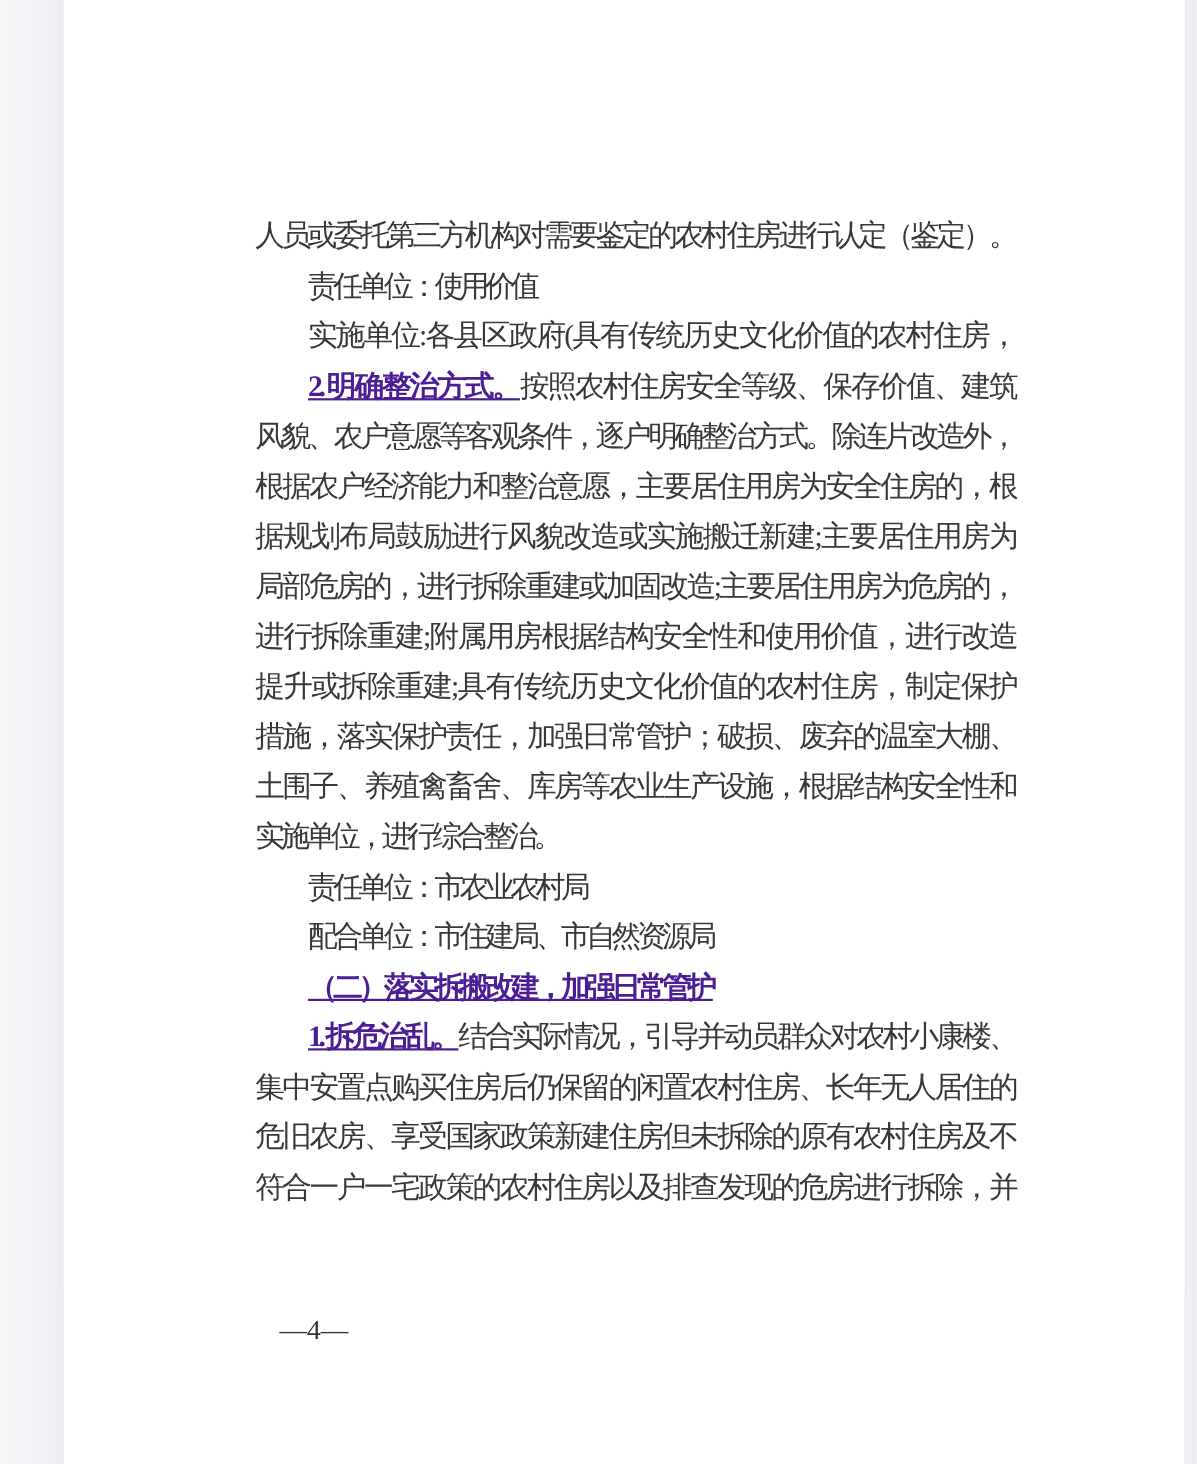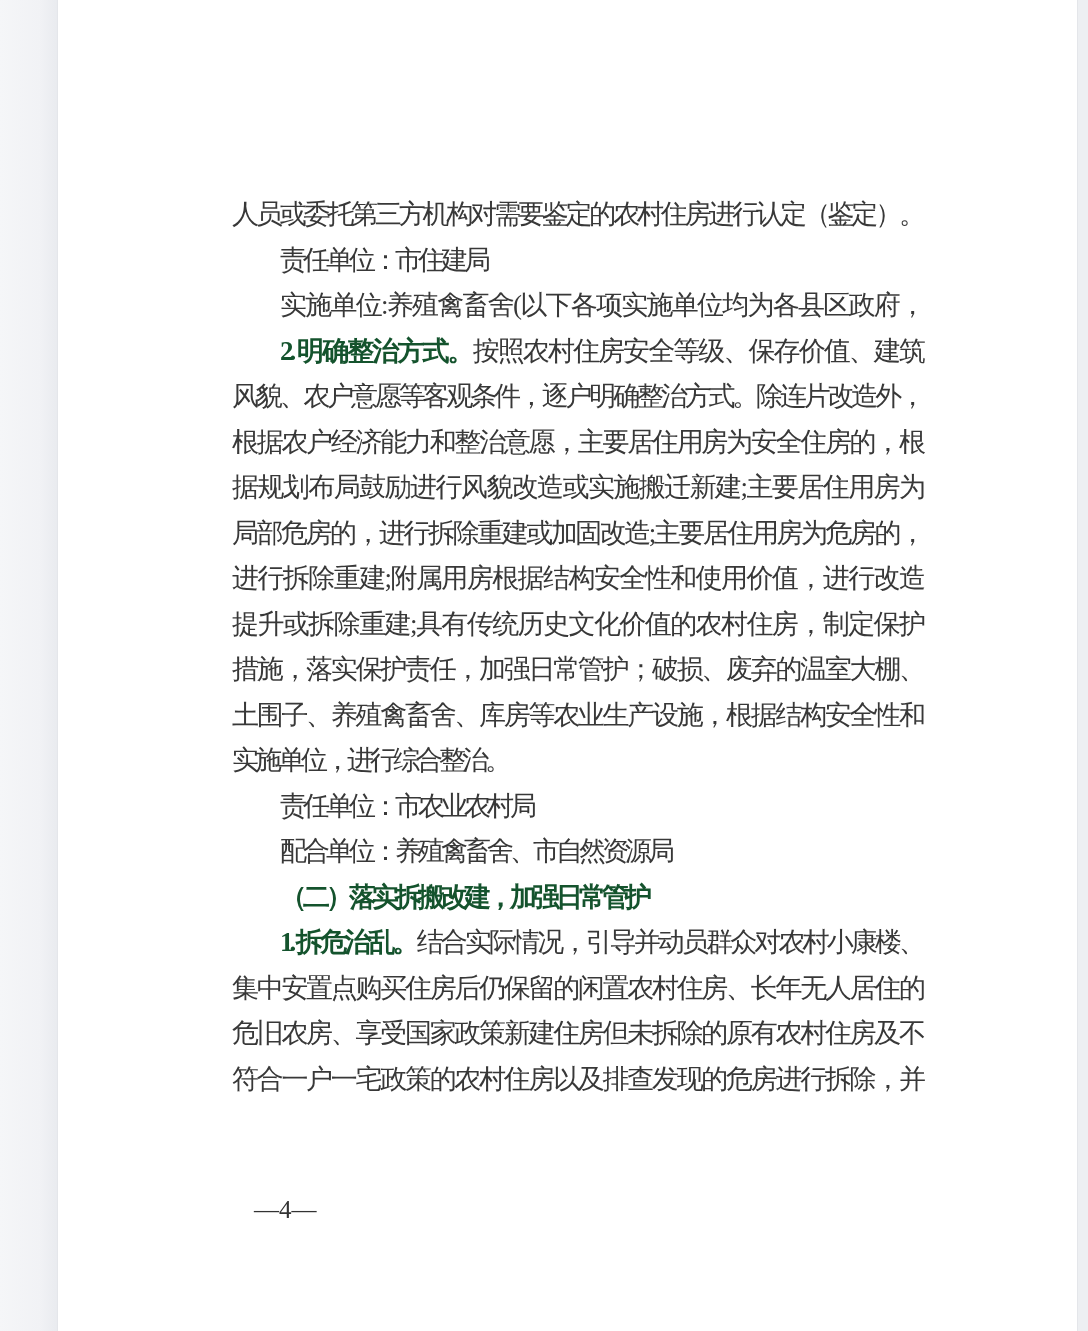--- a/index.html
+++ b/index.html
@@ -60,55 +60,56 @@
     white-space: normal;
     text-align: justify;
     text-align-last: justify;
   }
   .content p.line.ind {
     padding-left: 48px;
   }
   .content p.line.bold,
   .content p.line .lead {
     font-weight: 700;
-    color: #14532d;
+    color: #4c1d95;
+    text-decoration: underline;
   }
   .page-number {
     position: absolute;
     left: 196px;   
     top: 1196px;
     font-size: 25px;
     letter-spacing: 0px;
     color: #333333;
     font-family: "Liberation Serif", "DejaVu Serif", serif;
   }
 </style>
 </head>
 <body>
 
 <div class="margin-strip left"></div>
 <div class="margin-strip right"></div>
 
 <div class="page">
   <div class="content">
     <p class="line fill"><span>人员或委托第三方机构对需要鉴定的农村住房进行认定（鉴定）。</span></p>
-    <p class="line ind"><span>责任单位：市住建局</span></p>
-    <p class="line ind fill"><span>实施单位:养殖禽畜舍(以下各项实施单位均为各县区政府，</span></p>
+    <p class="line ind"><span>责任单位：使用价值</span></p>
+    <p class="line ind fill"><span>实施单位:各县区政府(具有传统历史文化价值的农村住房，</span></p>
     <p class="line ind fill"><span class="lead">2. 明确整治方式。</span><span>按照农村住房安全等级、保存价值、建筑</span></p>
     <p class="line fill"><span>风貌、农户意愿等客观条件，逐户明确整治方式。除连片改造外，</span></p>
     <p class="line fill"><span>根据农户经济能力和整治意愿，主要居住用房为安全住房的，根</span></p>
     <p class="line fill"><span>据规划布局鼓励进行风貌改造或实施搬迁新建;主要居住用房为</span></p>
     <p class="line fill"><span>局部危房的，进行拆除重建或加固改造;主要居住用房为危房的，</span></p>
     <p class="line fill"><span>进行拆除重建;附属用房根据结构安全性和使用价值，进行改造</span></p>
     <p class="line fill"><span>提升或拆除重建;具有传统历史文化价值的农村住房，制定保护</span></p>
     <p class="line fill"><span>措施，落实保护责任，加强日常管护；破损、废弃的温室大棚、</span></p>
     <p class="line fill"><span>土围子、养殖禽畜舍、库房等农业生产设施，根据结构安全性和</span></p>
     <p class="line"><span>实施单位，进行综合整治。</span></p>
     <p class="line ind"><span>责任单位：市农业农村局</span></p>
-    <p class="line ind"><span>配合单位：养殖禽畜舍、市自然资源局</span></p>
+    <p class="line ind"><span>配合单位：市住建局、市自然资源局</span></p>
     <p class="line ind bold"><span>（二）落实拆搬改建，加强日常管护</span></p>
     <p class="line ind fill"><span class="lead">1. 拆危治乱。</span><span>结合实际情况，引导并动员群众对农村小康楼、</span></p>
     <p class="line fill"><span>集中安置点购买住房后仍保留的闲置农村住房、长年无人居住的</span></p>
     <p class="line fill"><span>危旧农房、享受国家政策新建住房但未拆除的原有农村住房及不</span></p>
     <p class="line fill"><span>符合一户一宅政策的农村住房以及排查发现的危房进行拆除，并</span></p>
   </div>
 
   <div class="page-number">—4—</div>
 </div>
 

